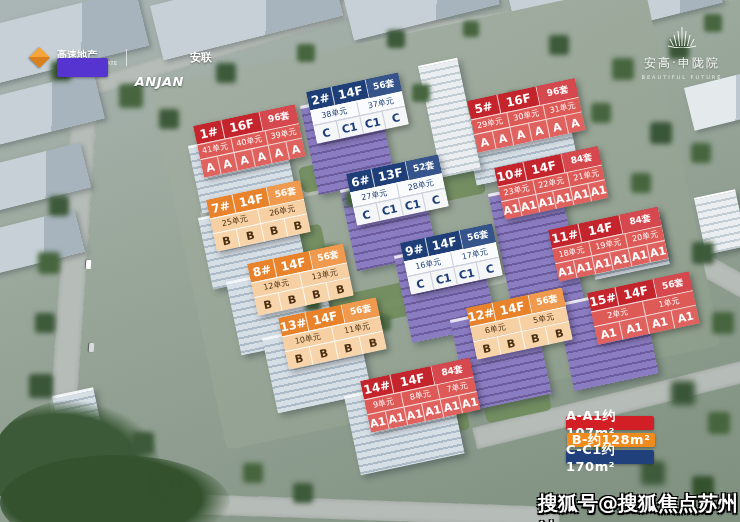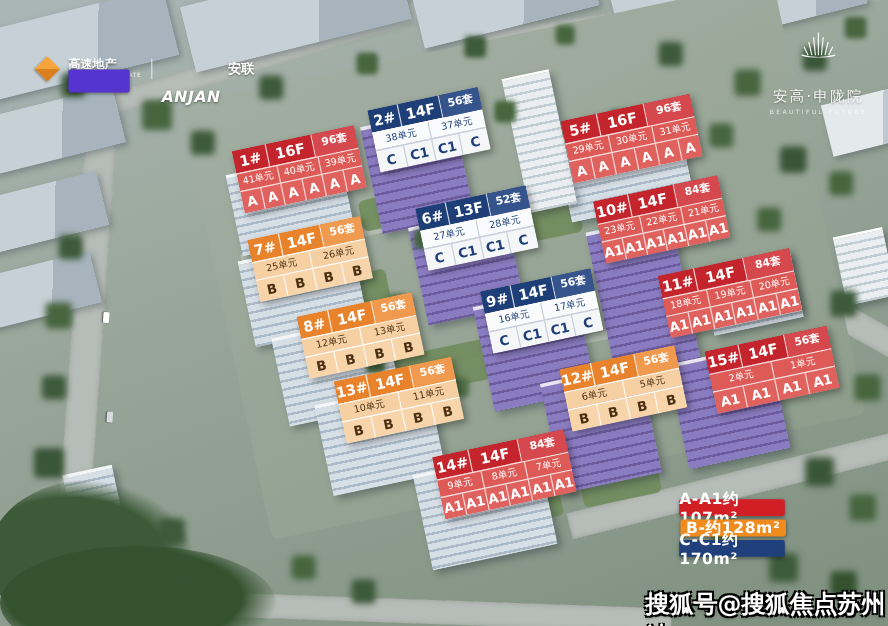--- a/index.html
+++ b/index.html
@@ -29,21 +29,21 @@
   .bl-name{font-size:10px;font-weight:bold;line-height:11px;text-shadow:0 1px 2px rgba(0,0,0,.5);}
   .bl-sub{font-size:5px;letter-spacing:.5px;opacity:.85;}
   .vdiv{width:1px;height:17px;background:rgba(255,255,255,.65);margin:0 8px;}
   .anjan{font-size:13px;font-weight:bold;font-style:italic;letter-spacing:.5px;text-shadow:0 1px 2px rgba(0,0,0,.5);margin-top:48px;}
   .anjan-cn{font-size:11px;font-weight:bold;margin-left:6px;text-shadow:0 1px 2px rgba(0,0,0,.5);}
   .title-badge{position:absolute;left:57px;top:58px;width:51px;height:19px;background:#5634d0;border-radius:2px;
                box-shadow:0 1px 3px rgba(0,0,0,.4);}
   .page-title{position:absolute;left:121px;top:58px;font-size:14px;font-weight:bold;color:#fff;letter-spacing:1px;
               text-shadow:0 1px 3px rgba(0,0,0,.65),0 0 2px rgba(0,0,0,.4);}
   .brand-right{position:absolute;left:630px;top:26px;width:104px;text-align:center;color:rgba(255,255,255,.93);}
-  .brand-right .cn{font-size:12px;letter-spacing:2px;margin-top:20px;text-shadow:0 1px 2px rgba(0,0,0,.35);}
+  .brand-right .cn{font-size:12px;letter-spacing:2px;margin-top:3px;text-shadow:0 1px 2px rgba(0,0,0,.35);}
   .brand-right .en{font-size:5px;letter-spacing:2px;opacity:.8;margin-top:2px;}
   
   .bl{position:absolute;transform:rotate(-12deg);transform-origin:left top;box-shadow:2px 3px 6px rgba(0,0,0,.35);
       line-height:1;border-radius:1px;overflow:hidden;}
   .bl .row{display:flex;width:100%;}
   .bl .cell{display:flex;align-items:center;justify-content:center;white-space:nowrap;overflow:hidden;}
   .bl .head{height:19px;font-weight:bold;color:#fff;}
   .bl .head .c-id{flex:0 0 27%;font-size:12px;}
   .bl .head .c-fl{flex:0 0 36%;font-size:12px;}
   .bl .head .c-ct{flex:1 1 auto;font-size:9px;}

